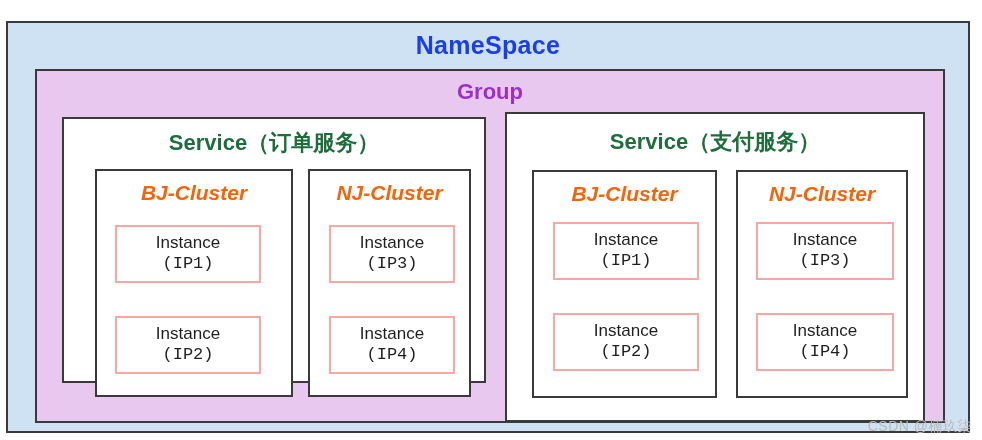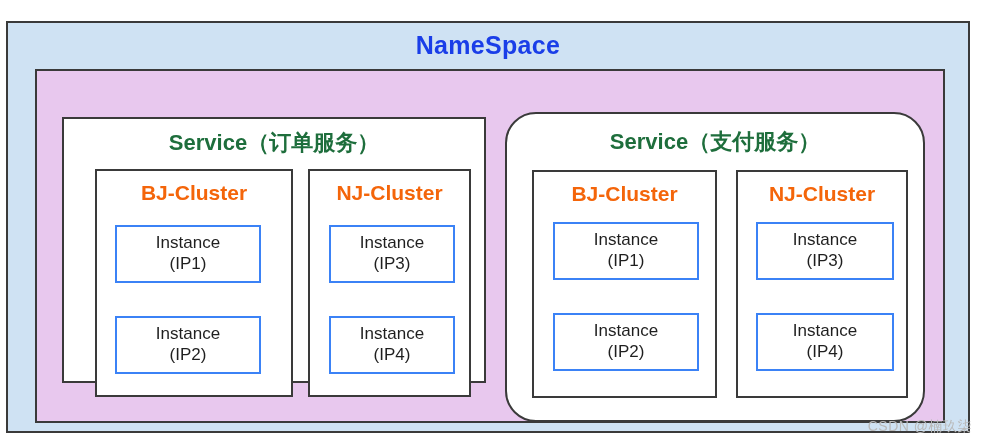--- a/index.html
+++ b/index.html
@@ -78,21 +78,20 @@
     left: 25px;
     top: 46px;
     width: 424px;
     height: 266px;
   }
   .service-pay {
     left: 468px;
     top: 41px;
     width: 420px;
     height: 310px;
-    border-radius: 31px;
   }
   .service-title {
     position: absolute;
     left: 0;
     width: 100%;
     text-align: center;
     font-size: 22px;
     font-weight: bold;
     color: #1e6e3c;
   }
@@ -108,43 +107,44 @@
   }
   .cluster-title {
     position: absolute;
     left: 0;
     top: 10px;
     width: 100%;
     text-align: center;
     font-size: 21px;
     font-weight: bold;
     color: #f4650a;
+    font-style: italic;
   }
   
   .cl-o-bj { left: 31px; top: 50px; width: 198px; height: 228px; }
   .cl-o-nj { left: 244px; top: 50px; width: 163px; height: 228px; }
   
   .cl-p-bj { left: 25px; top: 56px; width: 185px; height: 228px; }
   .cl-p-nj { left: 229px; top: 56px; width: 172px; height: 228px; }
 
   
   .instance {
     position: absolute;
     background: #ffffff;
-    border: 2px solid #3b82f6;
+    border: 2px solid #fca5a5;
     box-sizing: border-box;
     display: flex;
     flex-direction: column;
     align-items: center;
     justify-content: center;
     font-size: 17px;
     color: #1f1f1f;
     line-height: 1.22;
   }
-  .instance .line2 { display: block; }
+  .instance .line2 { display: block; font-family: Liberation Mono, monospace; }
 
   .cl-o-bj .inst1 { left: 18px; top: 54px; width: 146px; height: 58px; }
   .cl-o-bj .inst2 { left: 18px; top: 145px; width: 146px; height: 58px; }
   .cl-o-nj .inst1 { left: 19px; top: 54px; width: 126px; height: 58px; }
   .cl-o-nj .inst2 { left: 19px; top: 145px; width: 126px; height: 58px; }
   .cl-p-bj .inst1 { left: 19px; top: 50px; width: 146px; height: 58px; }
   .cl-p-bj .inst2 { left: 19px; top: 141px; width: 146px; height: 58px; }
   .cl-p-nj .inst1 { left: 18px; top: 50px; width: 138px; height: 58px; }
   .cl-p-nj .inst2 { left: 18px; top: 141px; width: 138px; height: 58px; }
 
@@ -160,20 +160,21 @@
 </style>
 </head>
 <body>
 
 <div id="canvas">
 
   <div class="namespace">
     <div class="namespace-title">NameSpace</div>
 
     <div class="group">
+      <div class="group-title">Group</div>
 
       <div class="service service-order">
         <div class="service-title">Service（订单服务）</div>
 
         <div class="cluster cl-o-bj">
           <div class="cluster-title">BJ-Cluster</div>
           <div class="instance inst1">
             <span>Instance</span>
             <span class="line2">(IP1)</span>
           </div>

